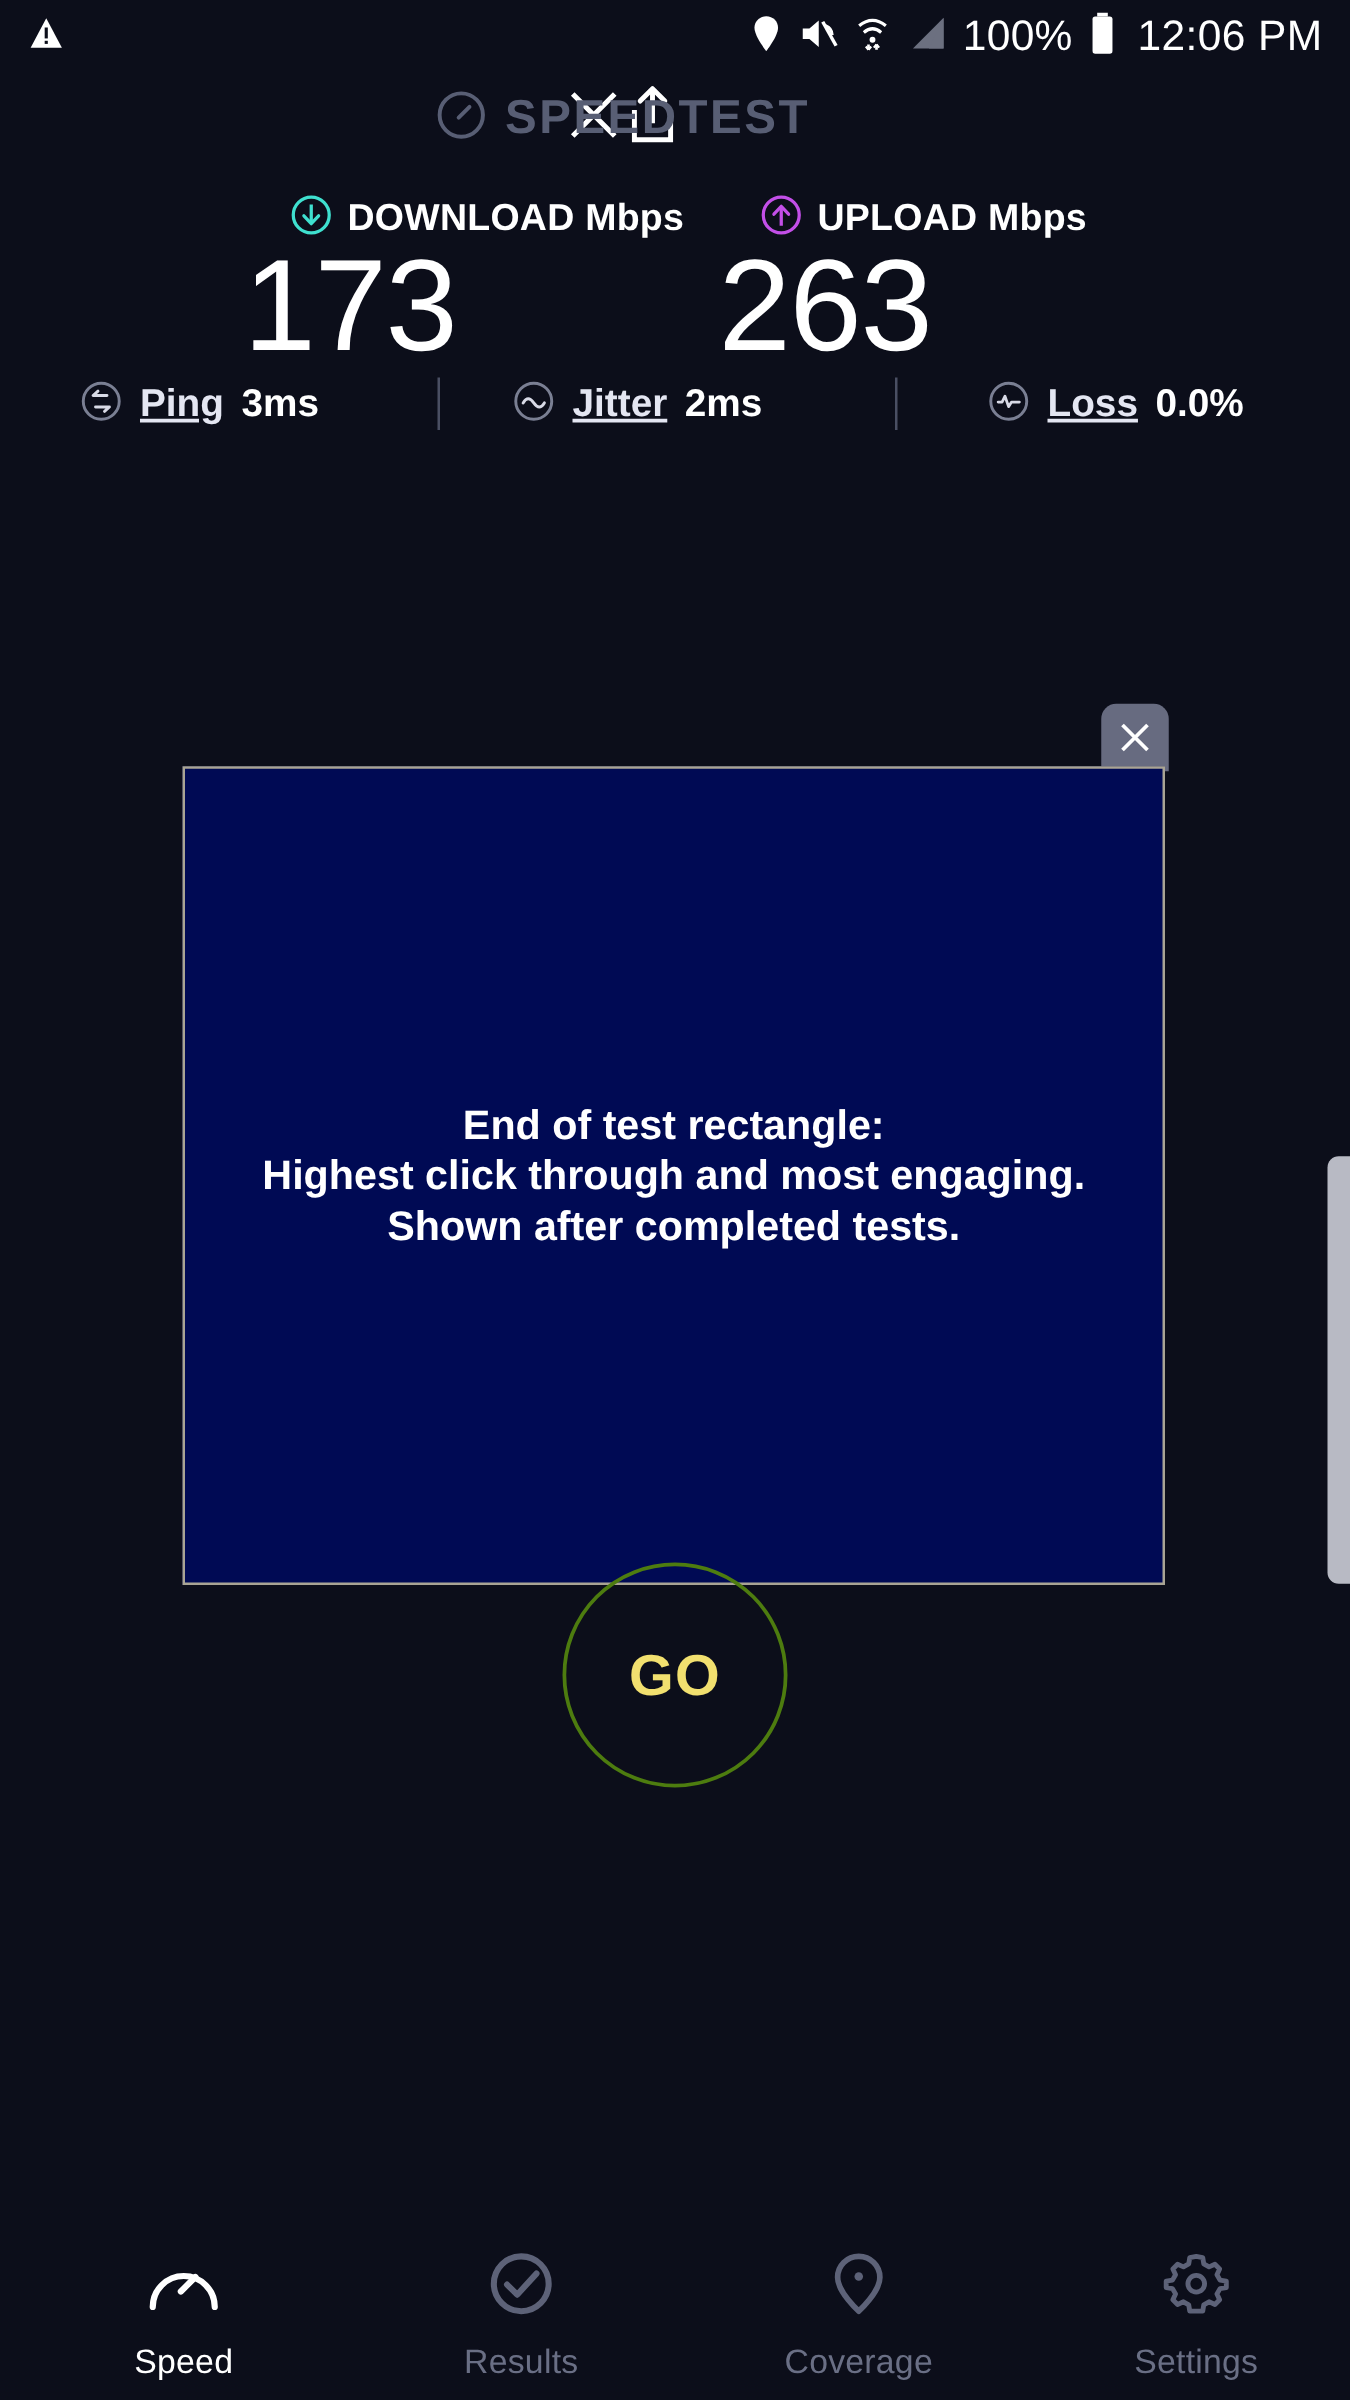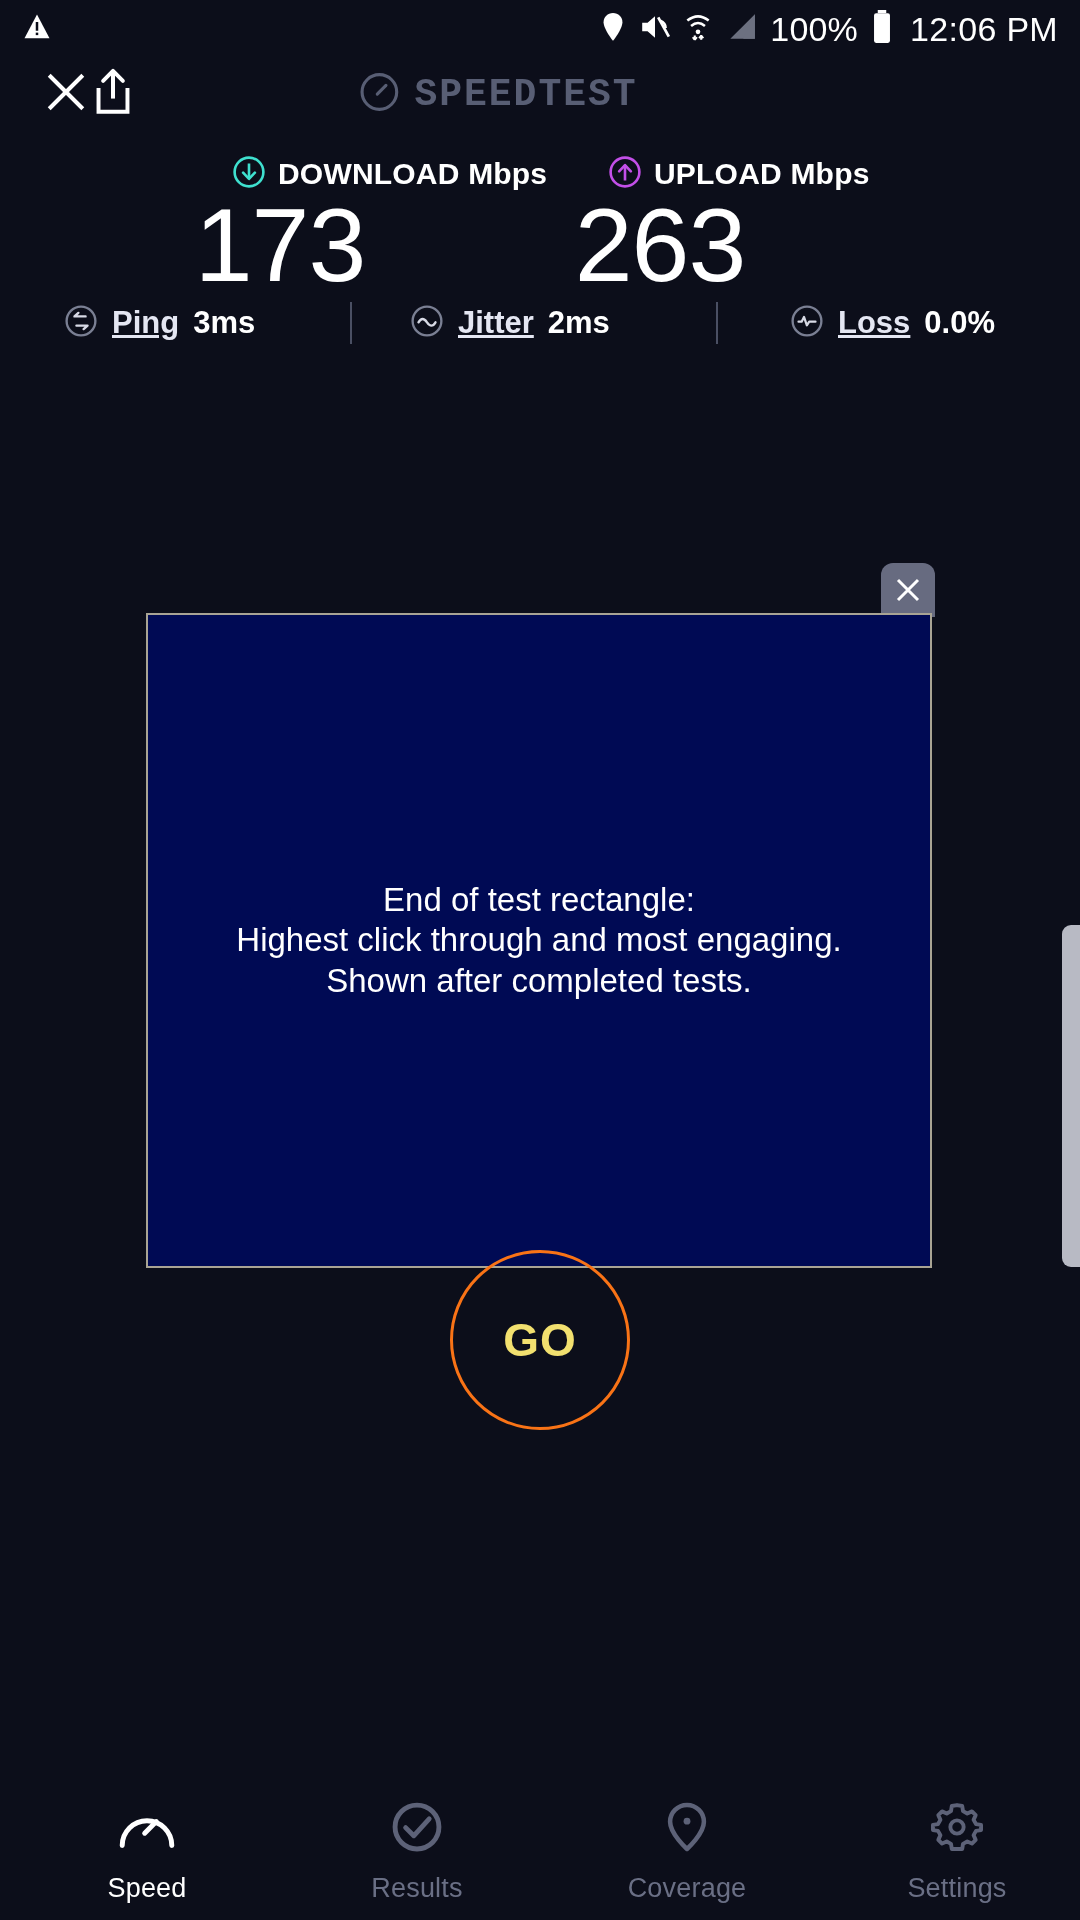--- a/index.html
+++ b/index.html
@@ -21,23 +21,22 @@
   .sb-right{ margin-left:auto; display:flex; align-items:center; gap:13px; }
   .sb-time{
     font-size:34px; color:#ffffff; letter-spacing:0.3px;
     font-family:"Liberation Sans", sans-serif; margin-left:4px;
   }
   .sb-pct{ font-size:34px; color:#ffffff; letter-spacing:0.2px; }
 
   
   .header{
     position:absolute; top:58px; left:0; width:996px; height:72px;
-    display:flex; align-items:center; justify-content:flex-start;
+    display:flex; align-items:center; justify-content:center;
     padding:0 42px;
-    font-family:Liberation Mono, monospace;
   }
   .hdr-title{
     display:flex; align-items:center; gap:14px;
     position:absolute; left:50%; transform:translateX(-50%);
   }
   .hdr-title-text{
     font-size:38px; font-weight:bold; color:#585e74;
     letter-spacing:2.0px;
   }
 
@@ -86,21 +85,21 @@
   .sm-div.d1{ left:350px; }
   .sm-div.d2{ left:716px; }
 
   
   .ad-wrap{ position:absolute; left:146px; top:613px; }
   .ad-rect{
     width:786px; height:655px;
     background:#000a54;
     border:2px solid #a9a494;
     position:relative;
-    display:flex; align-items:center; justify-content:center;
+    display:flex; align-items:center; justify-content:center;font-weight:bold;
   }
   .ad-text{
     text-align:center; color:#ffffff; font-size:33px; line-height:1.22;
     font-family:"Liberation Sans", sans-serif;
     padding:0 14px;
   }
   .ad-text div{ white-space:nowrap; }
   .ad-close{
     position:absolute; left:881px; top:563px;
     width:54px; height:54px;
@@ -113,21 +112,21 @@
     width:18px; height:342px;
     background:#b8bac4;
     border-radius:9px 0 0 9px;
   }
 
   
   .go-btn{
     position:absolute; left:50%; transform:translateX(-50%);
     top:1250px;
     width:180px; height:180px;
-    border:3px solid #f97316;
+    border:3px solid #4d7c0f;
     border-radius:50%;
     background:transparent;
     display:flex; align-items:center; justify-content:center;
   }
   .go-label{
     font-size:46px; font-weight:bold; color:#f2e06f; letter-spacing:1px;
   }
 
   
   .bottomnav{

